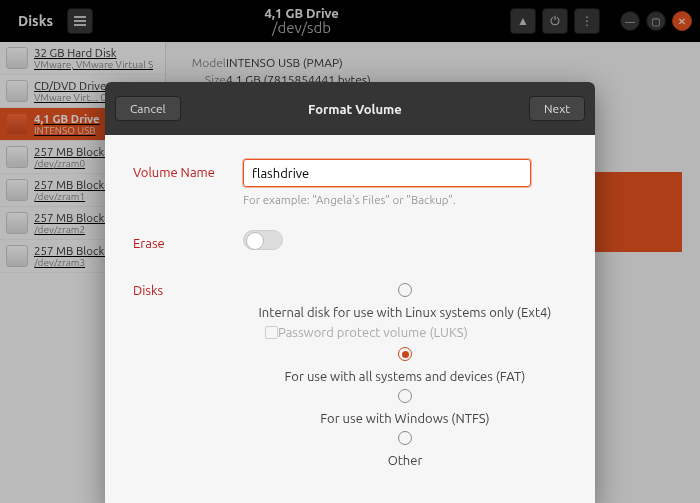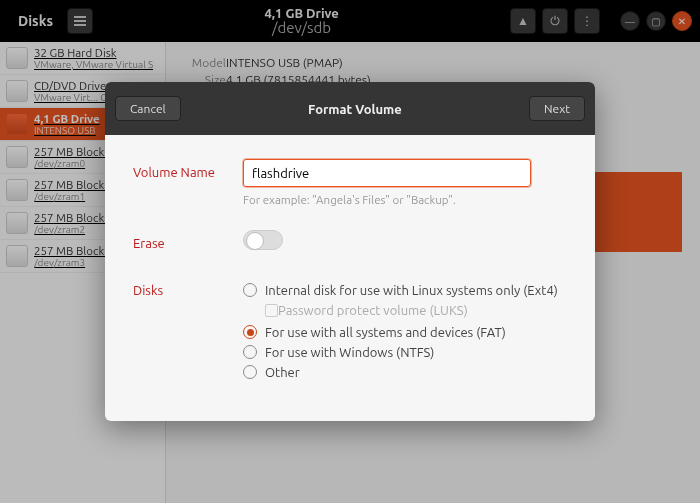--- a/index.html
+++ b/index.html
@@ -45,21 +45,21 @@
     .dlg-head .hbtn.next { margin-left:auto; }
     .dlg-head .htitle { flex:1; text-align:center; font-weight:600; font-size:13px; }
     .dlg-body { padding: 24px 28px 30px; }
     .frow { display:flex; align-items:flex-start; margin-bottom: 6px; }
     .frow .flbl { width:110px; text-align:left; font-size:13px; color:#b91c1c; padding-top:6px;}
     .frow .fcol { flex:1; }
     .text-input { width: 288px; padding:6px 8px; border:1px solid #e95420; outline:1px solid rgba(233,84,32,0.4); font-size:13px; border-radius:3px;}
     .hint { font-size:11.5px; color:#999; margin-top:6px; }
     .switch { width:40px; height:20px; background:#ddd; border-radius:10px; position:relative; border:1px solid #ccc; display:inline-block;}
     .switch::after{content:"";position:absolute;left:2px;top:1px;width:16px;height:16px;background:#fff;border-radius:50%;border:1px solid #bbb;}
-    .radio-row { display:flex; align-items:center; gap:8px; margin:6px 0; font-size:13px; color:#444;}
+    .radio-row { display:flex; align-items:center; gap:8px; margin:6px 0; font-size:13px; color:#444;flex-direction:column;}
     .radio-outer { width:14px; height:14px; border:1px solid #888; border-radius:50%; display:flex;align-items:center;justify-content:center;}
     .radio-outer.sel { border-color:#c7471a;}
     .radio-outer.sel::after{content:"";width:7px;height:7px;background:#c7471a;border-radius:50%;}
     .check-row { display:flex; align-items:center; gap:0; margin:4px 0 8px 22px; font-size:13px; color:#aaa;}
     .chk { width:13px;height:13px;border:1px solid #ccc;border-radius:2px;}
     .sect-gap { height:18px; }
   </style>
 </head>
 <body>
 

